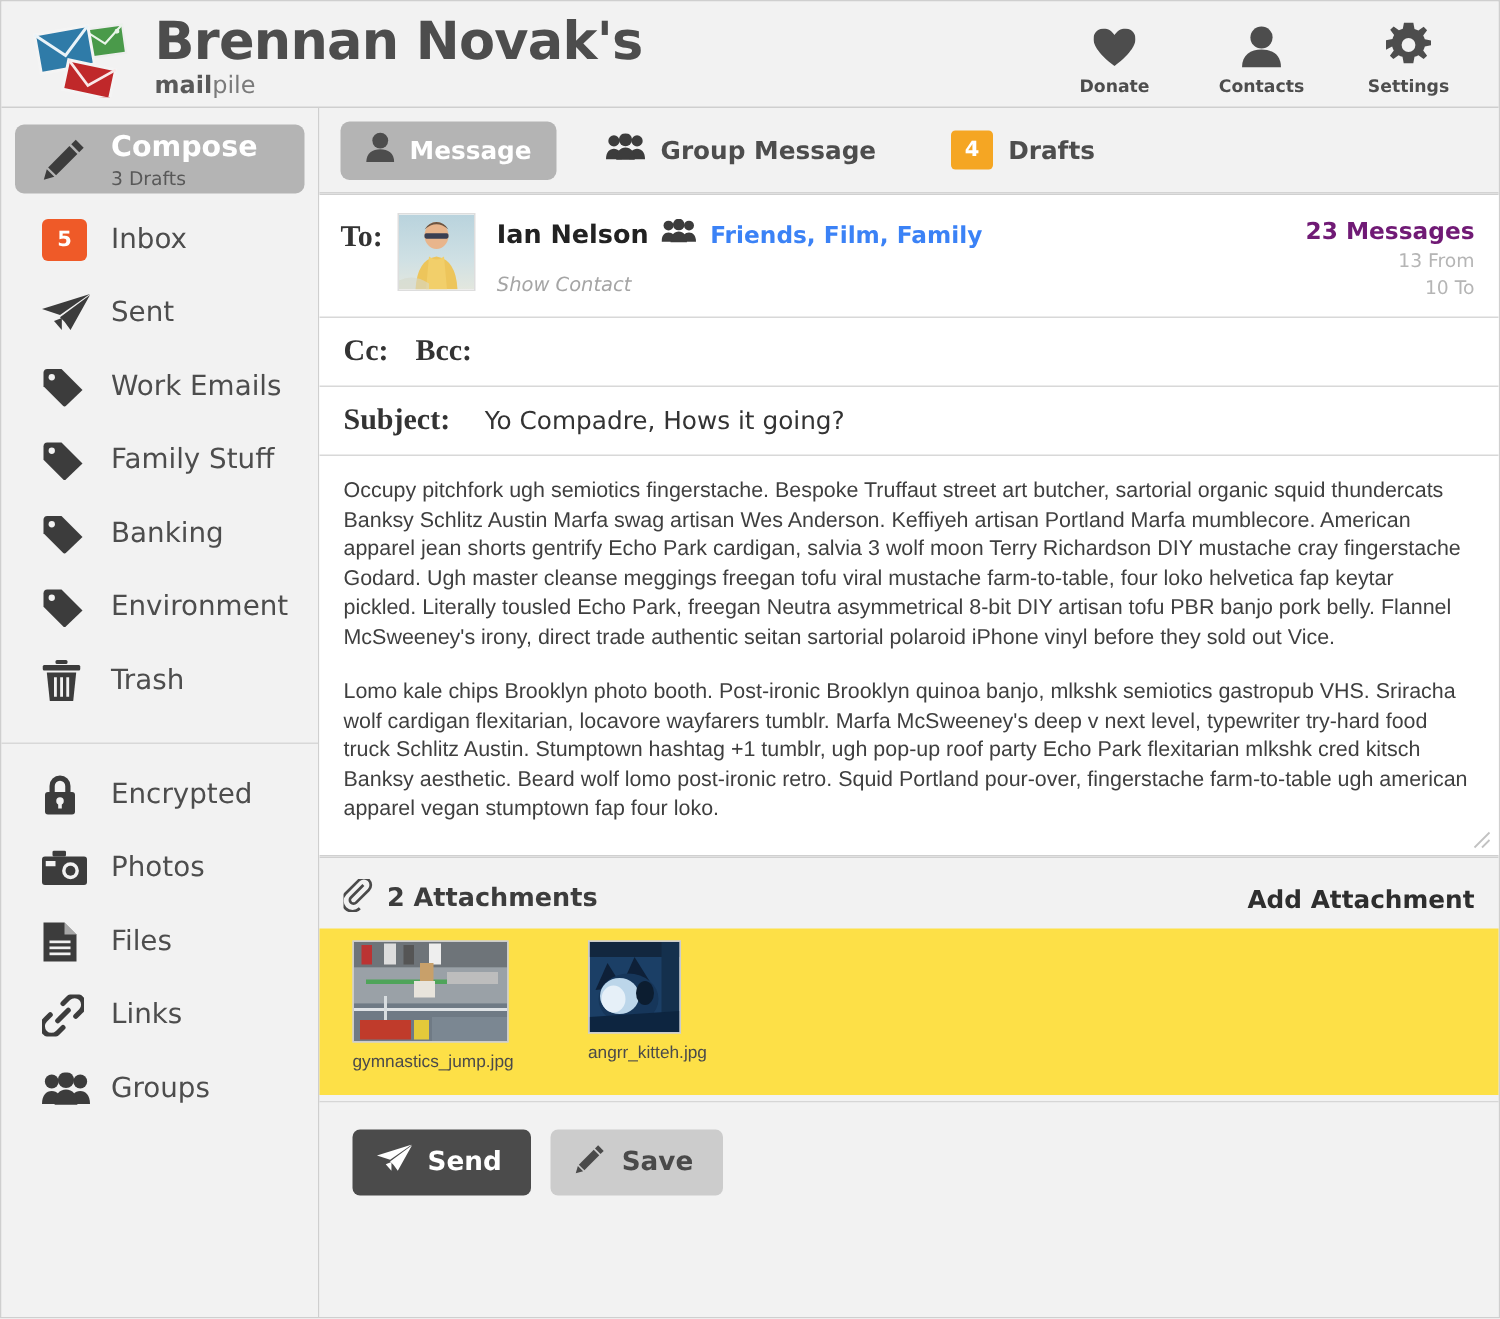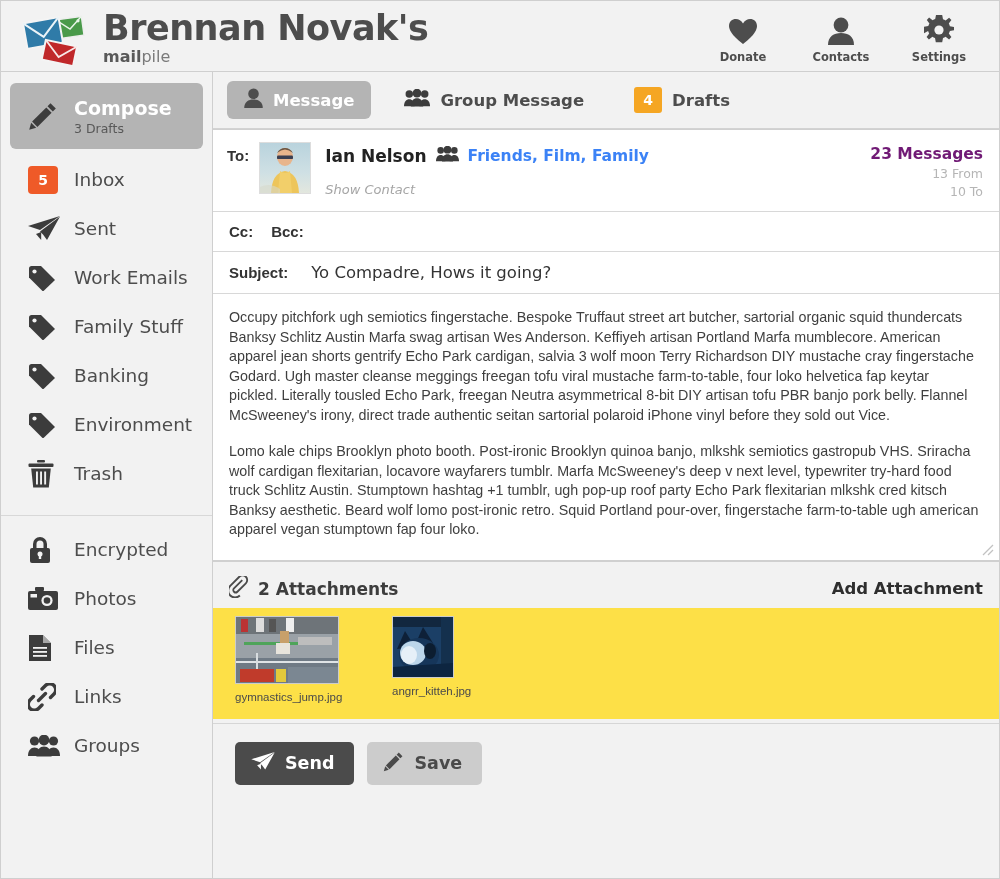--- a/index.html
+++ b/index.html
@@ -44,21 +44,21 @@
     width: 212px; flex: 0 0 212px; background: #f2f2f2;
     border-right: 1px solid #cfcfcf; padding-top: 11px;
   }
   .sb-section { padding: 0 0 10px 0; }
   .sb-divider { height: 1px; background: #d8d8d8; margin: 7px 0 9px 0; }
   .sb-item {
     display: flex; align-items: center; height: 49px;
     padding-left: 18px; cursor: pointer; border-radius: 6px;
     margin: 0 9px;
   }
-  .sb-item.active { background: #b4b4b4; height: 66px; margin-bottom: 6px; }
+  .sb-item.active { background: #b4b4b4; height: 46px; margin-bottom: 6px; }
   .sb-ico { width: 46px; flex: 0 0 46px; display: flex; align-items: center; }
   .sb-label { font-size: 18.5px; color: #4d4d4d; font-family: "DejaVu Sans", sans-serif; }
   .sb-item.active .sb-label { color: #ffffff; font-weight: bold; font-size: 19px; }
   .sb-sub { font-size: 12.5px; color: #585858; margin-top: 2px; font-family: "DejaVu Sans", sans-serif; }
   .badge {
     background: #ef5a28; color: #fff; font-size: 14px; font-weight: bold;
     width: 30px; height: 28px; border-radius: 4px;
     display: flex; align-items: center; justify-content: center;
     font-family: "DejaVu Sans", sans-serif;
   }
@@ -75,21 +75,21 @@
   .tab.active .tab-label { color: #ffffff; }
   .tab-badge { background: #f5a623; color: #fff; font-size: 14px; font-weight: bold;
                width: 28px; height: 26px; border-radius: 3px;
                display: flex; align-items: center; justify-content: center;
                font-family: "DejaVu Sans", sans-serif; }
 
   .compose-card { background: #ffffff; border: 1px solid #d0d0d0; border-left: none; border-right: none; }
 
   .row-to { display: flex; align-items: flex-start; padding: 12px 16px 12px 14px;
             border-bottom: 1px solid #d8d8d8; background: #fff; }
-  .lbl { font-size: 15px; font-weight: bold; color: #333; font-family: Liberation Sans, sans-serif; }
+  .lbl { font-size: 20px; font-weight: bold; color: #333; font-family: Liberation Serif, serif; }
   .avatar { width: 52px; height: 52px; margin: 0 14px 0 10px; flex: 0 0 52px;
             border: 1px solid #ddd; overflow: hidden; }
   .recip { padding-top: 4px; }
   .recip-name { font-size: 17px; font-weight: bold; color: #222; font-family: "DejaVu Sans", sans-serif; }
   .recip-line { display: flex; align-items: center; gap: 9px; }
   .recip-groups { font-size: 15.5px; font-weight: bold; color: #3b82f6; font-family: "DejaVu Sans", sans-serif; }
   .show-contact { font-size: 13px; color: #a5a5a5; font-style: italic; margin-top: 16px; cursor: pointer; font-family: "DejaVu Sans", sans-serif;}
   .counts { margin-left: auto; text-align: right; padding-top: 3px; }
   .counts .c1 { font-size: 15.5px; font-weight: bold; color: #701a75; font-family: "DejaVu Sans", sans-serif; }
   .counts .c2 { font-size: 12.5px; color: #b5b5b5; margin-top: 3px; font-family: "DejaVu Sans", sans-serif; }

